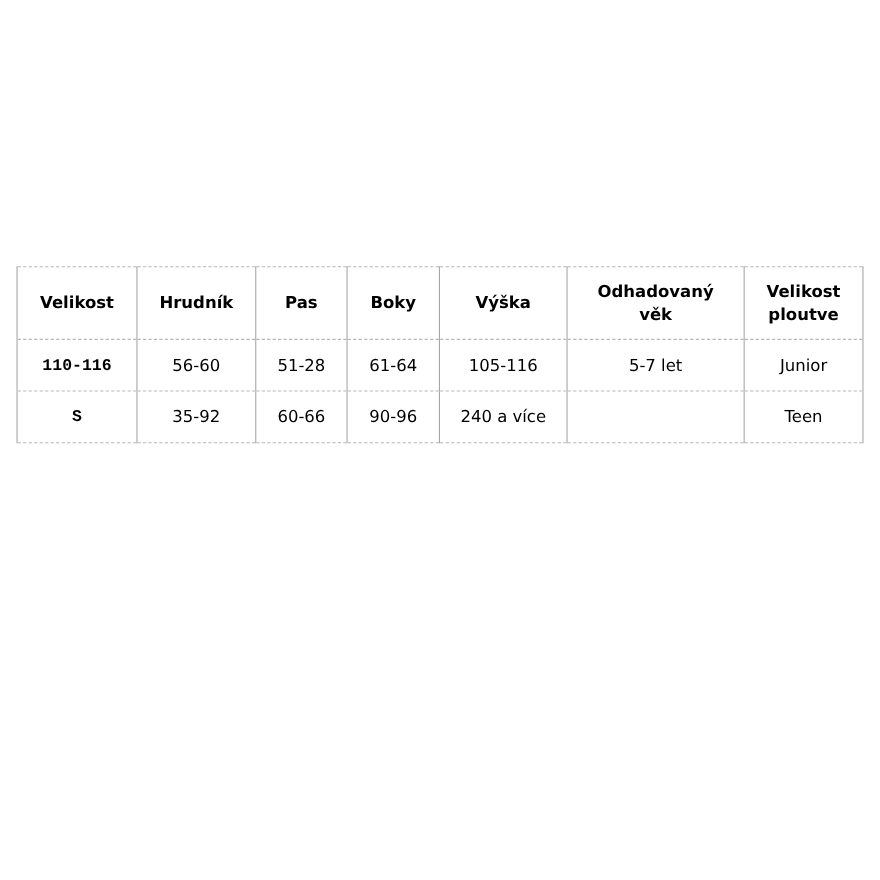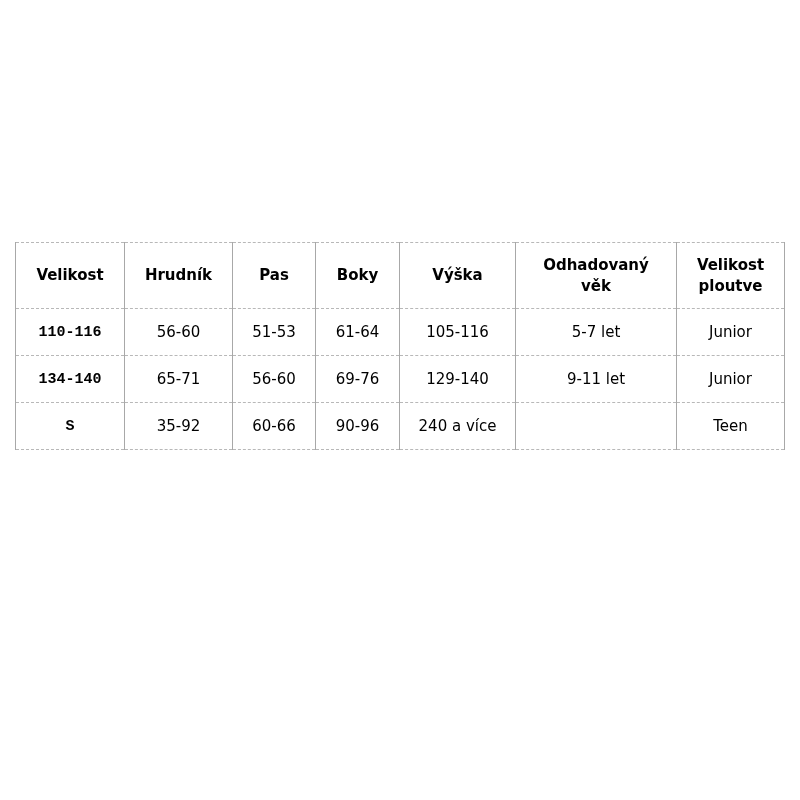--- a/index.html
+++ b/index.html
@@ -81,33 +81,24 @@
           <th><span class="hdr">Boky</span></th>
           <th><span class="hdr">Výška</span></th>
           <th><span class="hdr">Odhadovaný věk</span></th>
           <th><span class="hdr">Velikost ploutve</span></th>
         </tr>
     </thead>
     <tbody>
         <tr>
           <td>110-116</td>
           <td>56-60</td>
-          <td>51-53</td>
+          <td>51-28</td>
           <td>61-64</td>
           <td>105-116</td>
           <td>5-7 let</td>
-          <td>Junior</td>
-        </tr>
-        <tr>
-          <td>134-140</td>
-          <td>65-71</td>
-          <td>56-60</td>
-          <td>69-76</td>
-          <td>129-140</td>
-          <td>9-11 let</td>
           <td>Junior</td>
         </tr>
         <tr>
           <td>S</td>
           <td>35-92</td>
           <td>60-66</td>
           <td>90-96</td>
           <td>240 a více</td>
           <td></td>
           <td>Teen</td>

